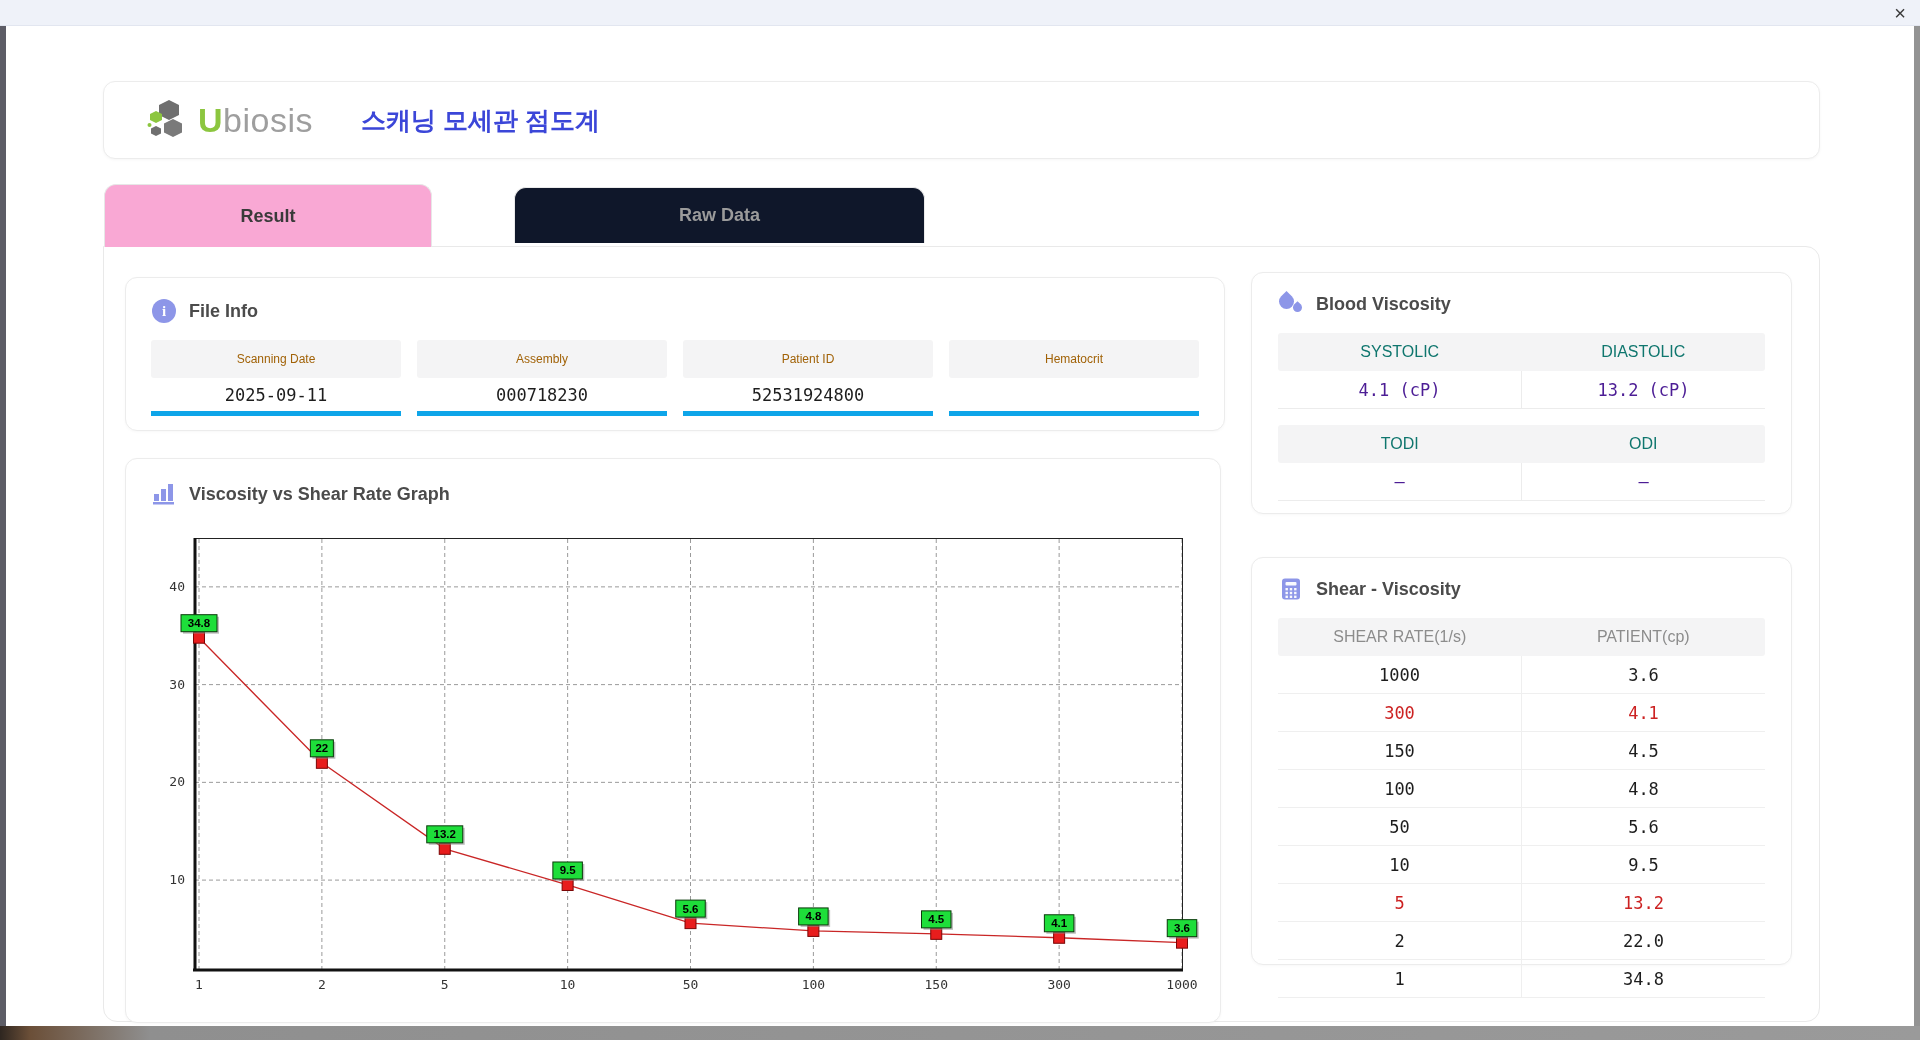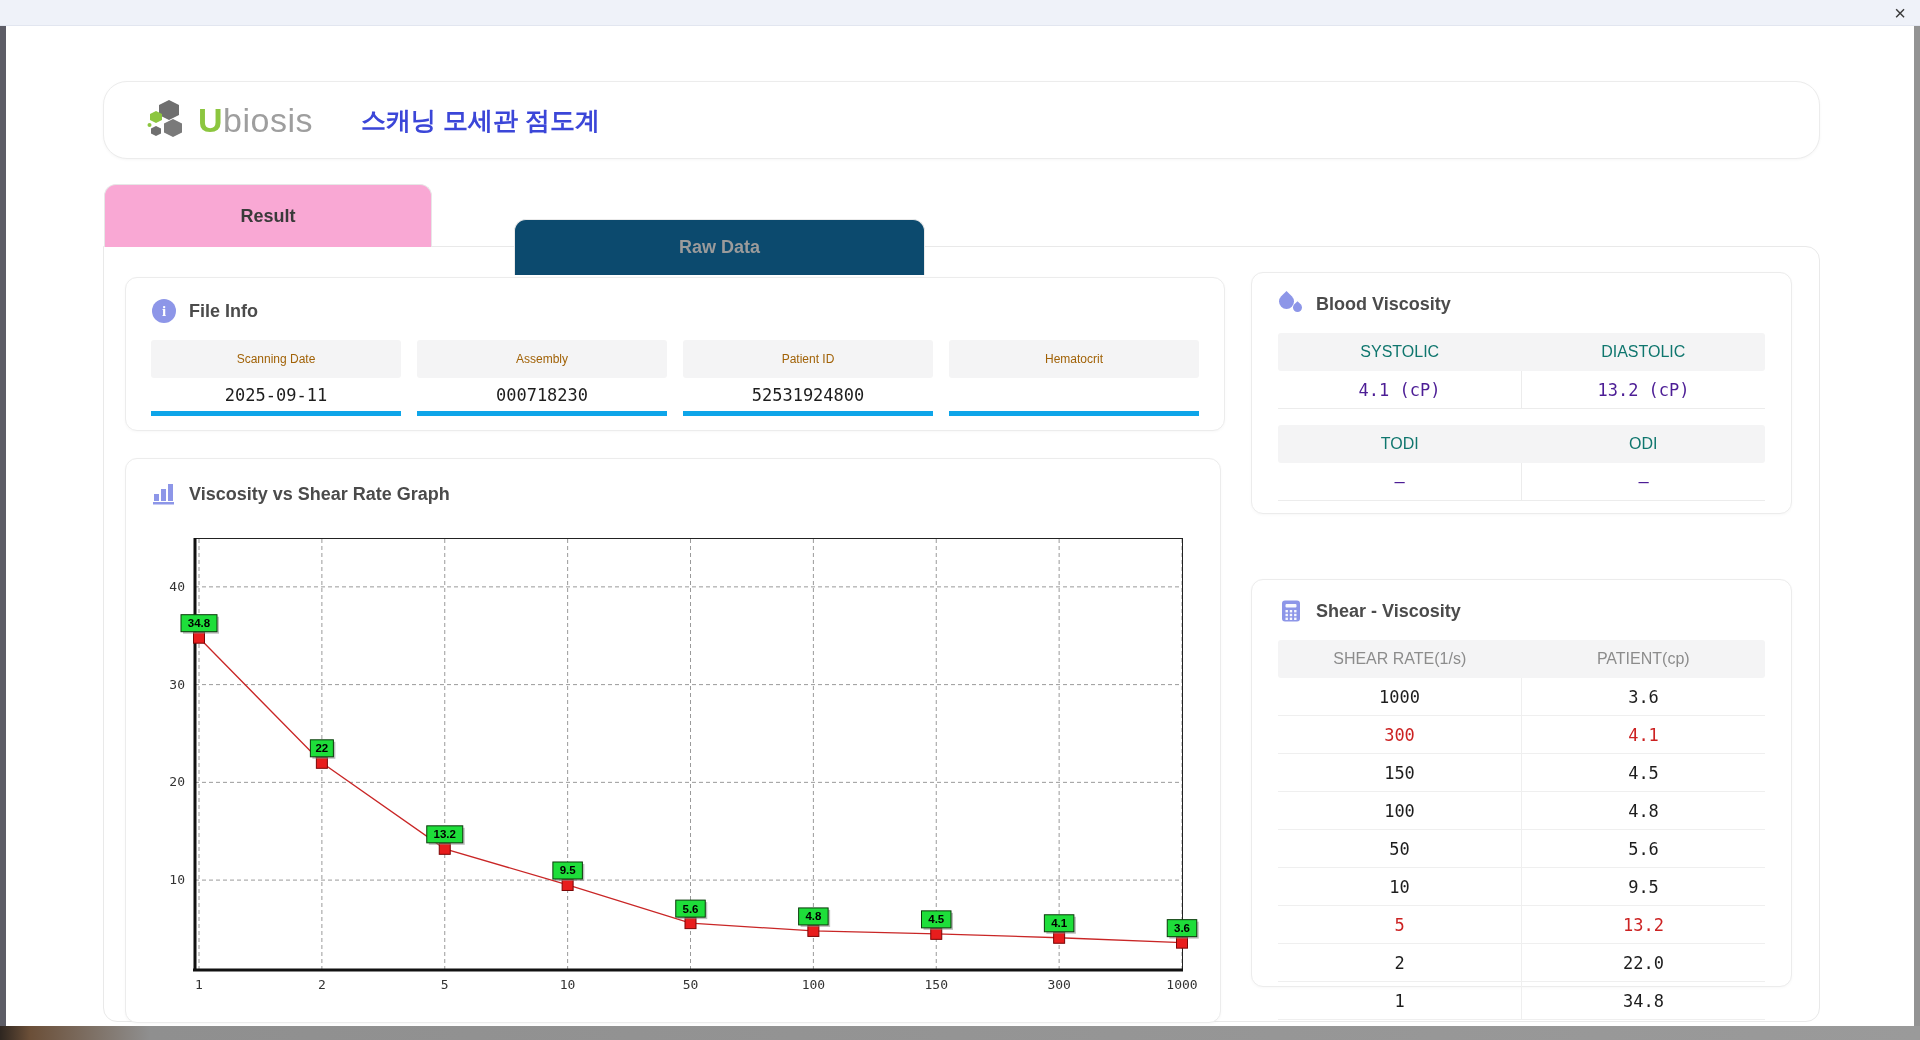--- a/index.html
+++ b/index.html
@@ -7,44 +7,44 @@
   .screen { position:relative; width:1920px; height:1040px; background:#ffffff; }
 
   
   .win-topbar { position:absolute; left:0; top:0; right:0; height:26px; background:#eff2f9; border-bottom:1px solid #e2e6f0; z-index:50; }
   .win-close { position:absolute; right:14px; top:1px; font-size:20px; color:#3a3a3a; cursor:default; line-height:24px; font-weight:400; }
   .win-left-strip { position:absolute; left:0; top:16px; width:6px; bottom:14px; background:#5d5d66; z-index:40; }
   .win-right-strip { position:absolute; right:0; top:26px; width:6px; bottom:14px; background:#939393; z-index:40; }
   .win-bottom-strip { position:absolute; left:0; right:0; bottom:0; height:14px; background:linear-gradient(90deg,#2e2620 0px,#6b4f38 30px,#8f8f8f 150px,#9a9a9a 100%); z-index:40; }
 
   
-  .header-card { position:absolute; left:103px; top:81px; width:1717px; height:78px; background:#fff; border:1px solid #ececec; border-radius:24px; box-shadow:0 1px 3px rgba(0,0,0,0.04); display:flex; align-items:center; padding-left:42px; }
+  .header-card { position:absolute; left:103px; top:81px; width:1717px; height:78px; background:#fff; border:1px solid #ececec; border-radius:12px; box-shadow:0 1px 3px rgba(0,0,0,0.04); display:flex; align-items:center; padding-left:42px; }
   .brand { display:flex; align-items:center; gap:6px; }
   .brand-text { font-size:34px; letter-spacing:0.5px; font-weight:500; }
   .brand-u { color:#8cc63f; font-weight:700; }
   .brand-rest { color:#9e9e9e; }
   .app-title { margin-left:48px; font-size:25px; font-weight:700; color:#3b46d8; }
 
   
   .tab { position:absolute; z-index:10; display:flex; align-items:center; justify-content:center; font-size:18px; font-weight:700; border-radius:12px 12px 0 0; cursor:pointer; }
   .tab-active { left:104px; top:184px; width:328px; height:63px; background:#f9a8d4; border:1px solid #e7e7e7; border-bottom:none; color:#3a3a3a; }
-  .tab-inactive { left:514px; top:187px; width:411px; height:56px; background:#0c4a6e; border:1px solid #eaeaea; border-bottom:none; color:#9b9b9b;margin-top:32px; }
+  .tab-inactive { left:514px; top:187px; width:411px; height:56px; background:#0f172a; border:1px solid #eaeaea; border-bottom:none; color:#9b9b9b; }
 
   
   .main-panel { position:absolute; left:103px; top:246px; width:1717px; height:776px; background:#fff; border:1px solid #e9e9e9; border-radius:0 14px 14px 14px; z-index:5; }
 
   
   .card { position:absolute; background:#fff; border:1px solid #ececec; border-radius:12px; box-shadow:0 1px 3px rgba(0,0,0,0.03); z-index:6; }
   .card-title-row { display:flex; align-items:center; gap:12px; }
   .card-title { font-size:18px; font-weight:700; color:#4b4b4b; }
 
   .card-fileinfo { left:125px; top:277px; width:1100px; height:154px; padding:20px 25px; }
   .card-graph    { left:125px; top:458px; width:1096px; height:565px; padding:22px 25px; }
   .card-bv       { left:1251px; top:272px; width:541px; height:242px; padding:18px 26px; }
-  .card-shear    { left:1251px; top:579px; width:541px; height:408px; padding:18px 26px; }
+  .card-shear    { left:1251px; top:557px; width:541px; height:408px; padding:18px 26px; }
 
   
   .icon-box { width:26px; height:26px; display:flex; align-items:center; justify-content:center; flex:none; }
   .info-circle { width:24px; height:24px; border-radius:50%; background:#8d96e8; color:#fff; font-size:15px; font-weight:700; font-family:"Liberation Serif", serif; display:flex; align-items:center; justify-content:center; }
   .drop-wrap { position:relative; width:26px; height:26px; }
   .drop-big { position:absolute; left:1px; top:3px; width:15px; height:15px; background:#8d96e8; border-radius:0 50% 50% 50%; transform:rotate(45deg); }
   .drop-small { position:absolute; left:15px; top:12px; width:9px; height:9px; background:#8d96e8; border-radius:0 50% 50% 50%; transform:rotate(45deg); }
 
   
   .fi-fields { display:flex; gap:16px; margin-top:16px; }

